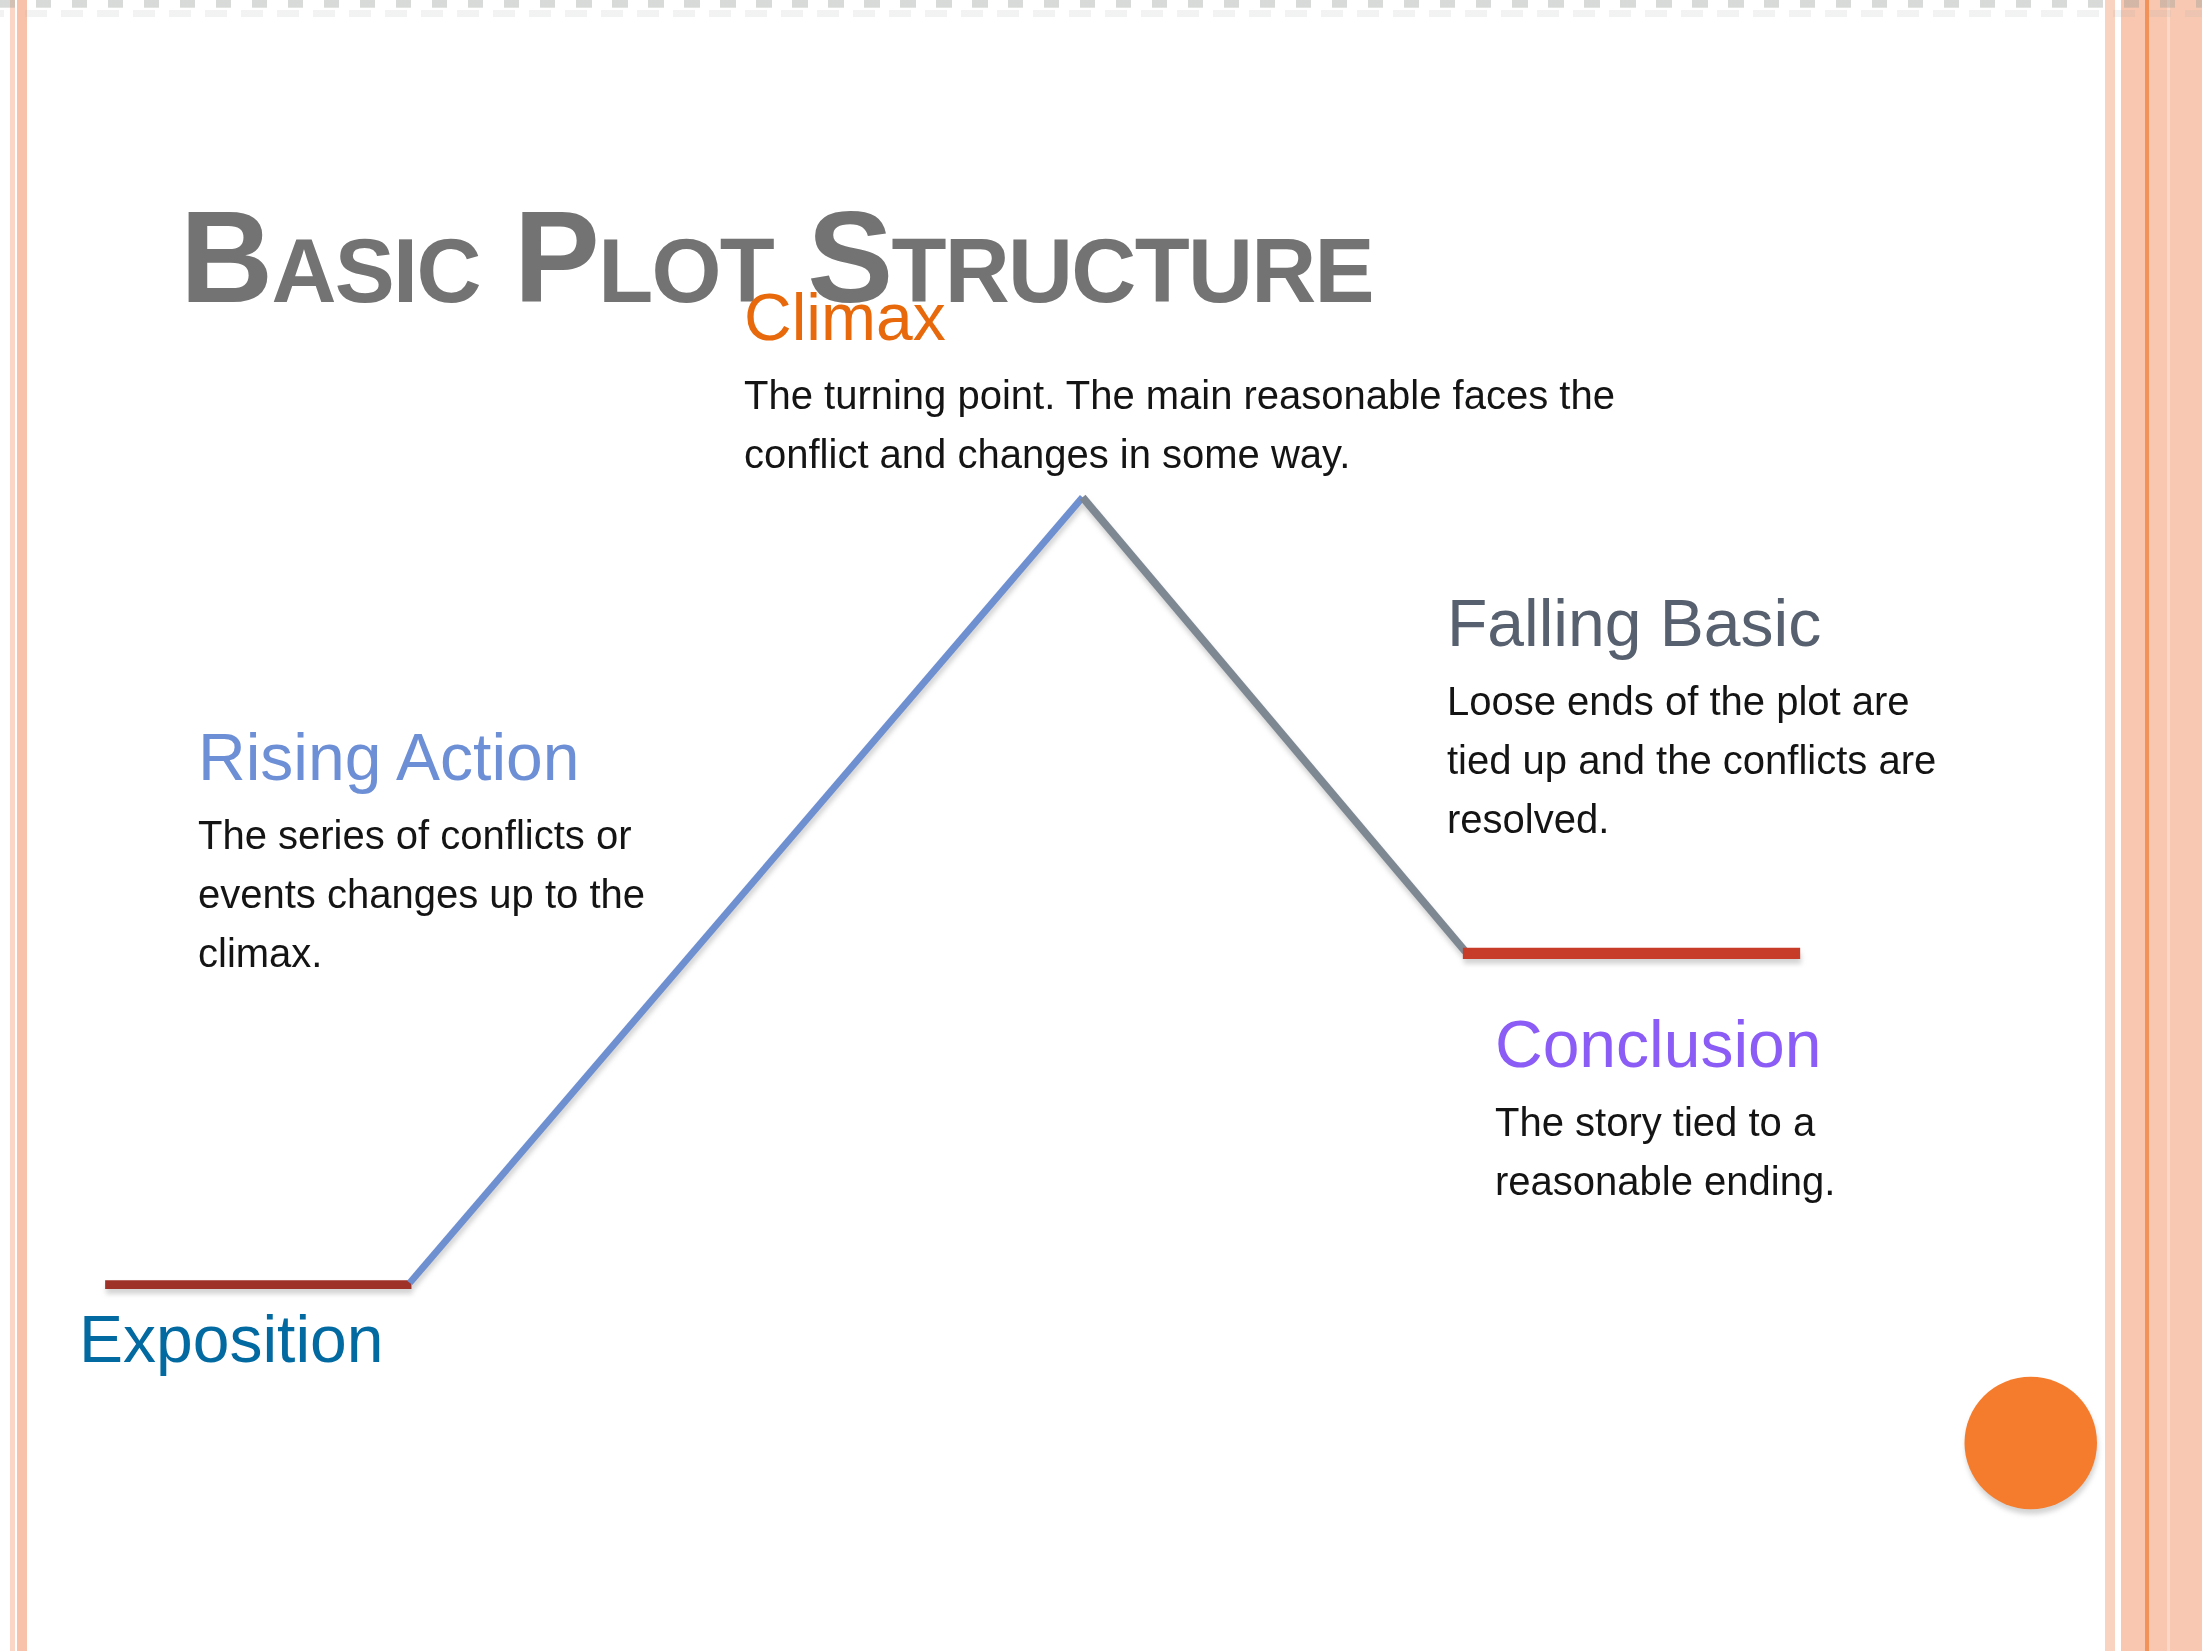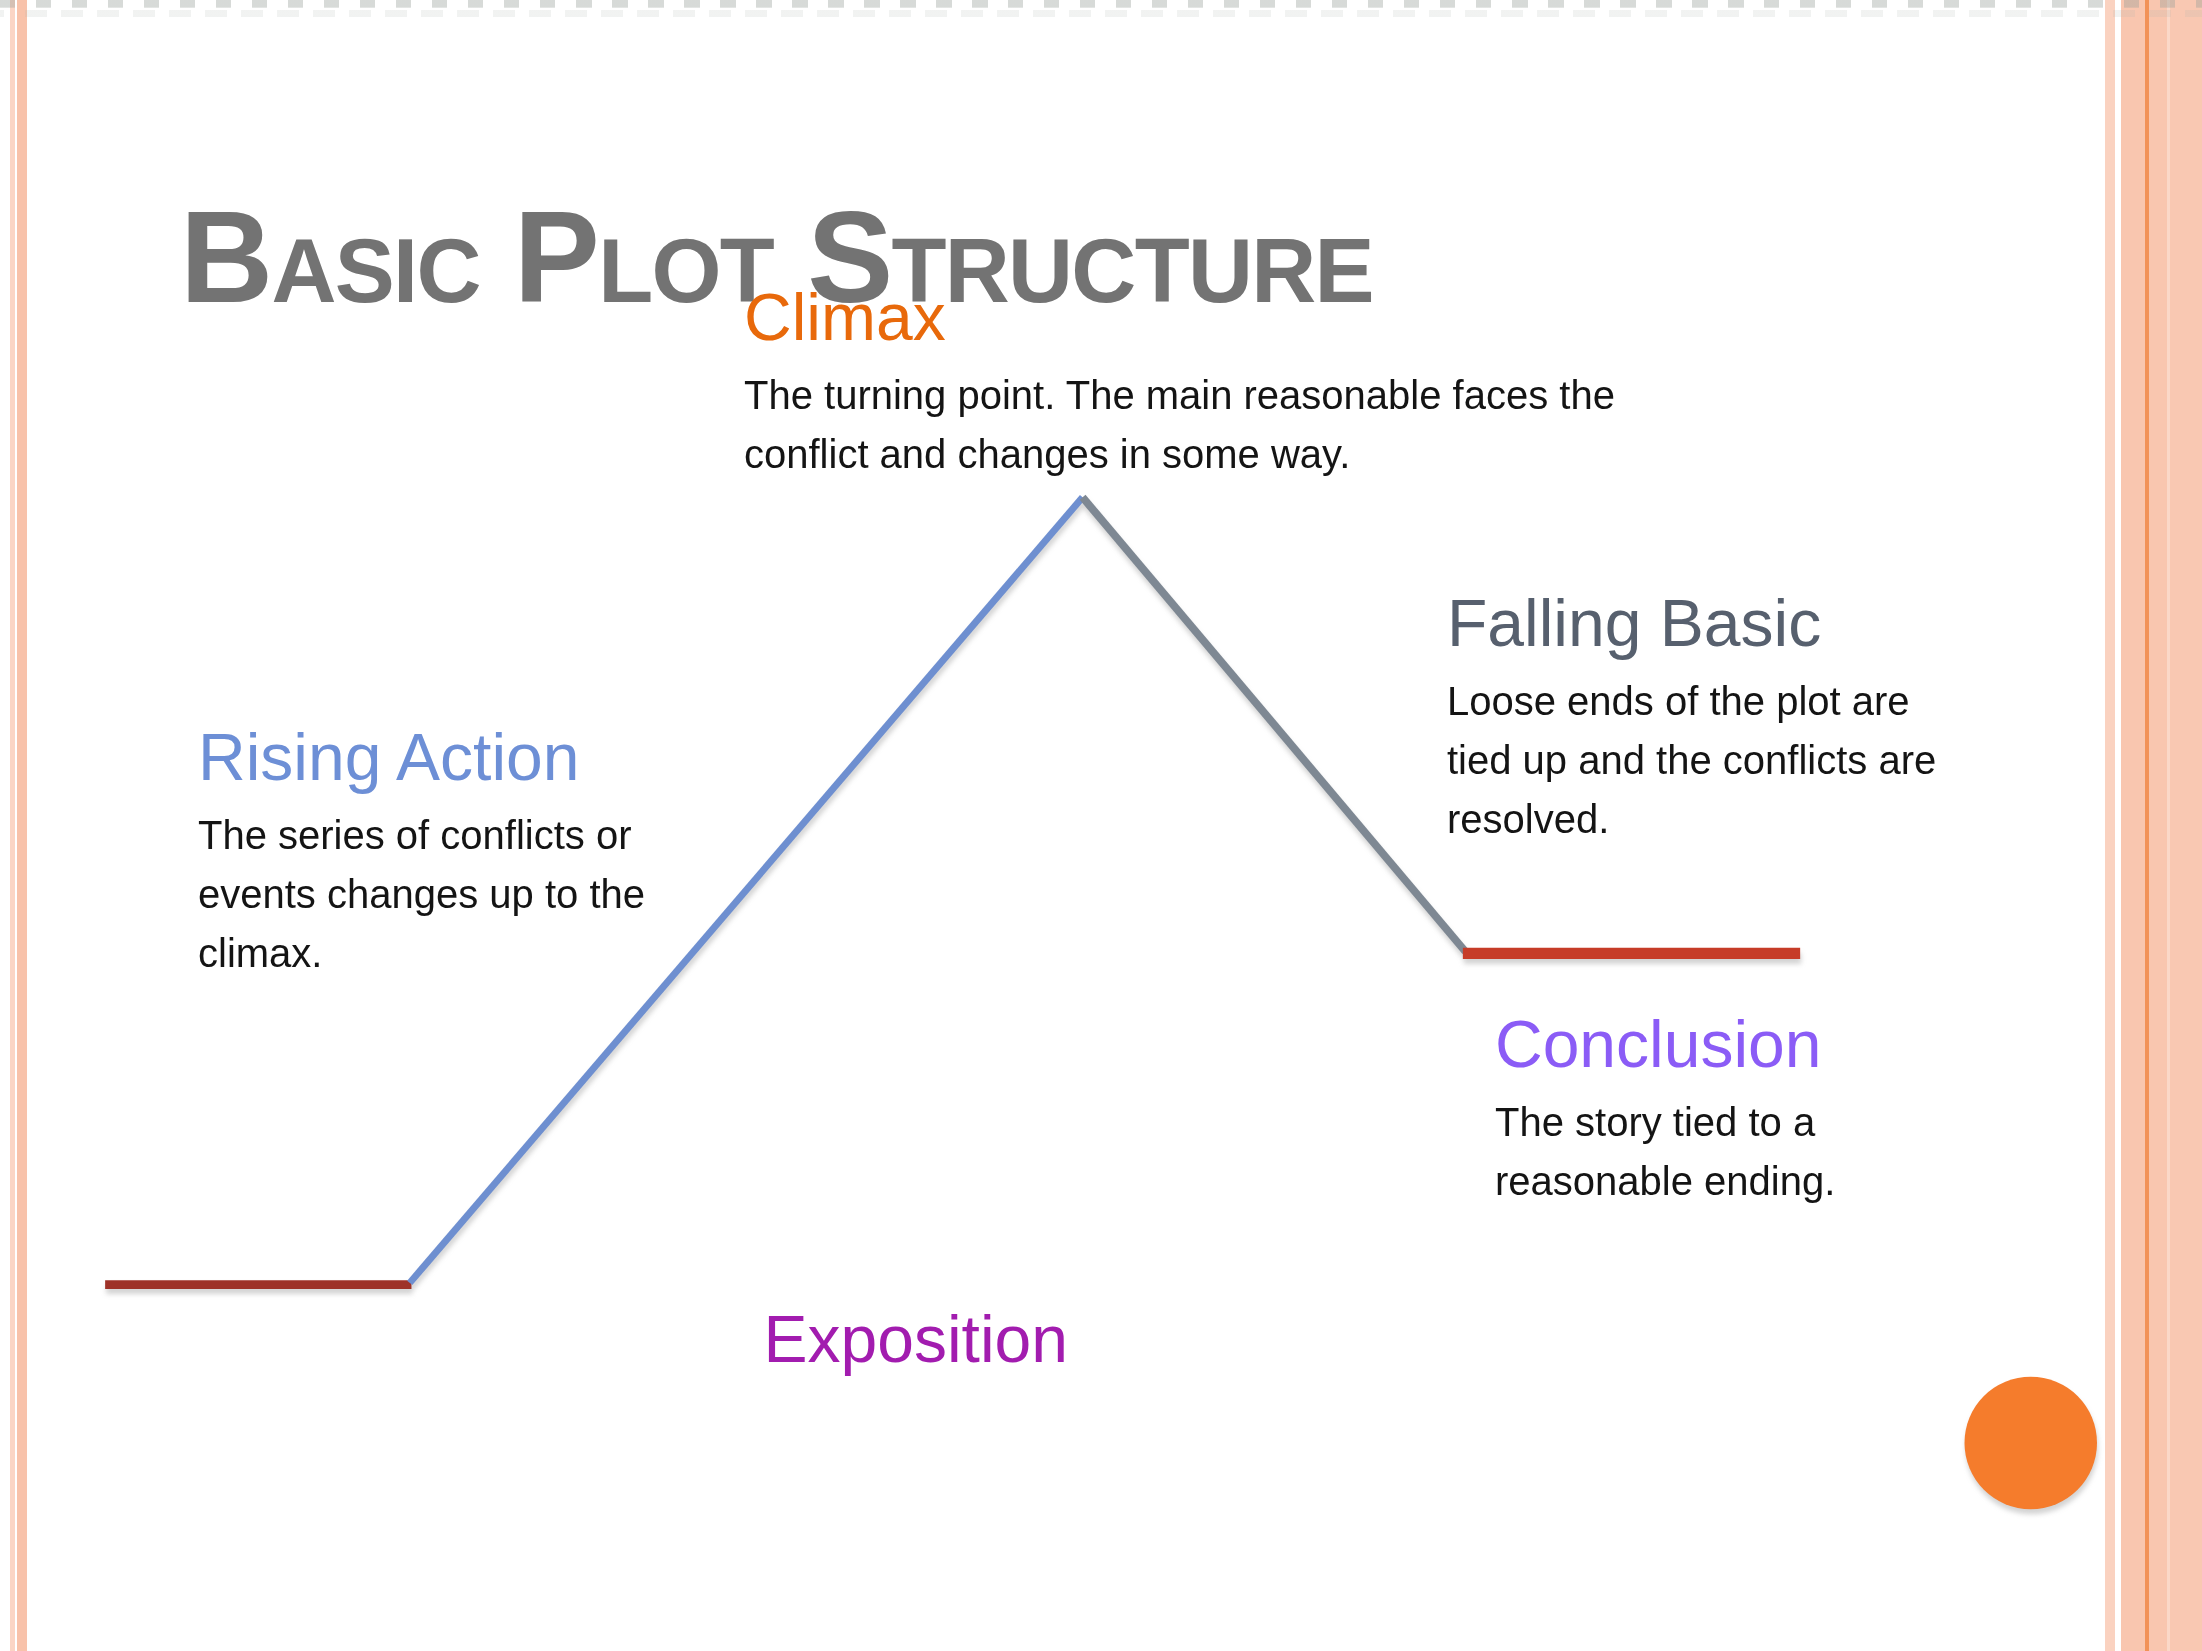--- a/index.html
+++ b/index.html
@@ -107,17 +107,17 @@
     <h2 style="color: rgb(87, 96, 110);">Falling Basic</h2>
     <p>Loose ends of the plot are tied up and the conflicts are resolved.</p>
   </div>
 
   <div class="section sec-conclusion">
     <h2 style="color: #8b5cf6; margin-top: 14px;">Conclusion</h2>
     <p>The story tied to a reasonable ending.</p>
   </div>
 
   <div class="section sec-exposition">
-    <h2 style="color: #a21caf; text-align: right;">Exposition</h2>
+    <h2 style="color: #0369a1;">Exposition</h2>
   </div>
 
 </div>
 
 
 </body></html>

